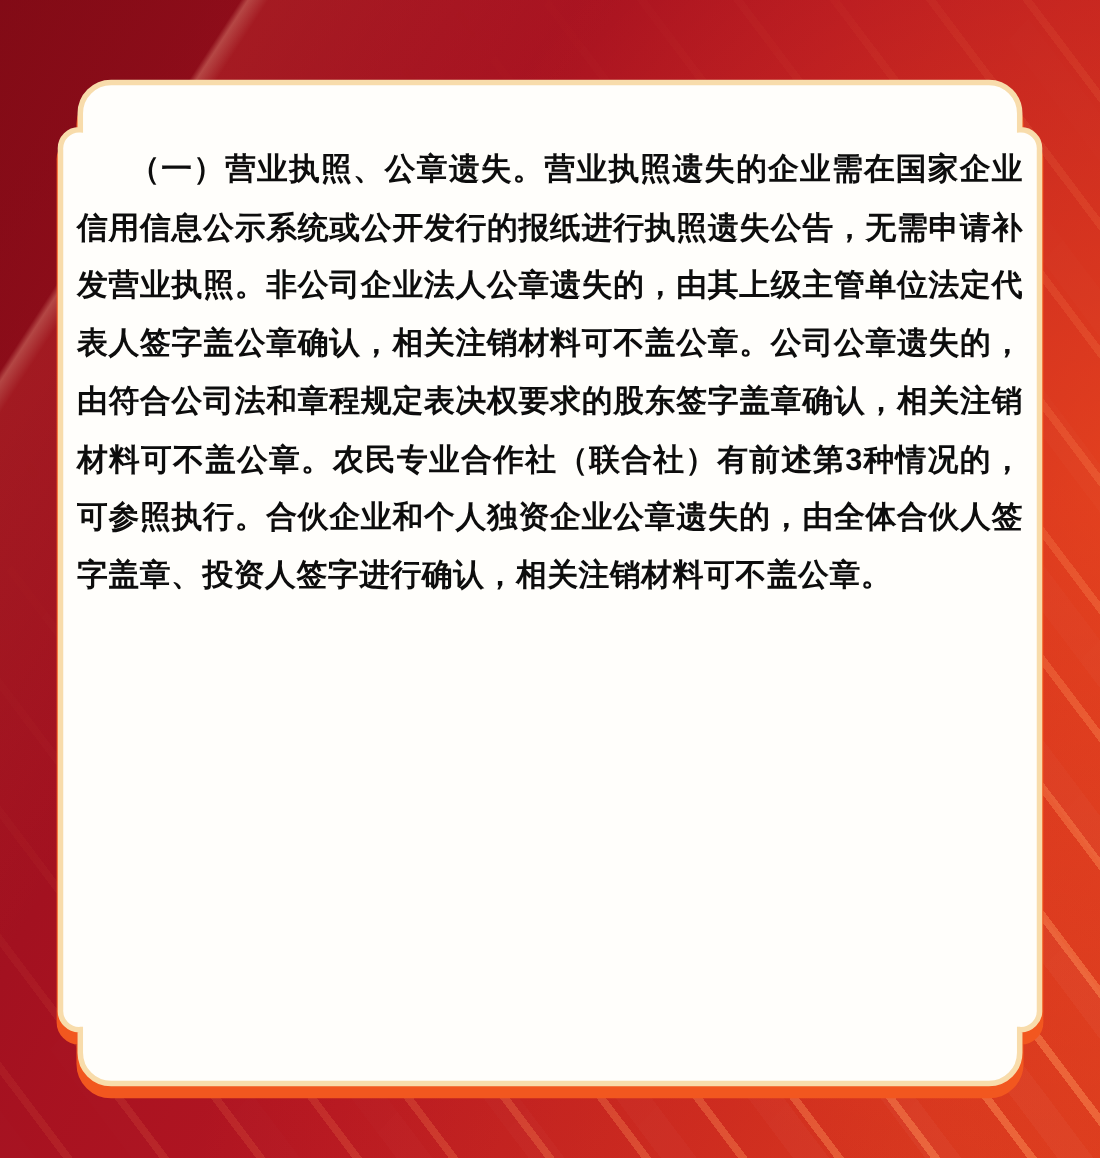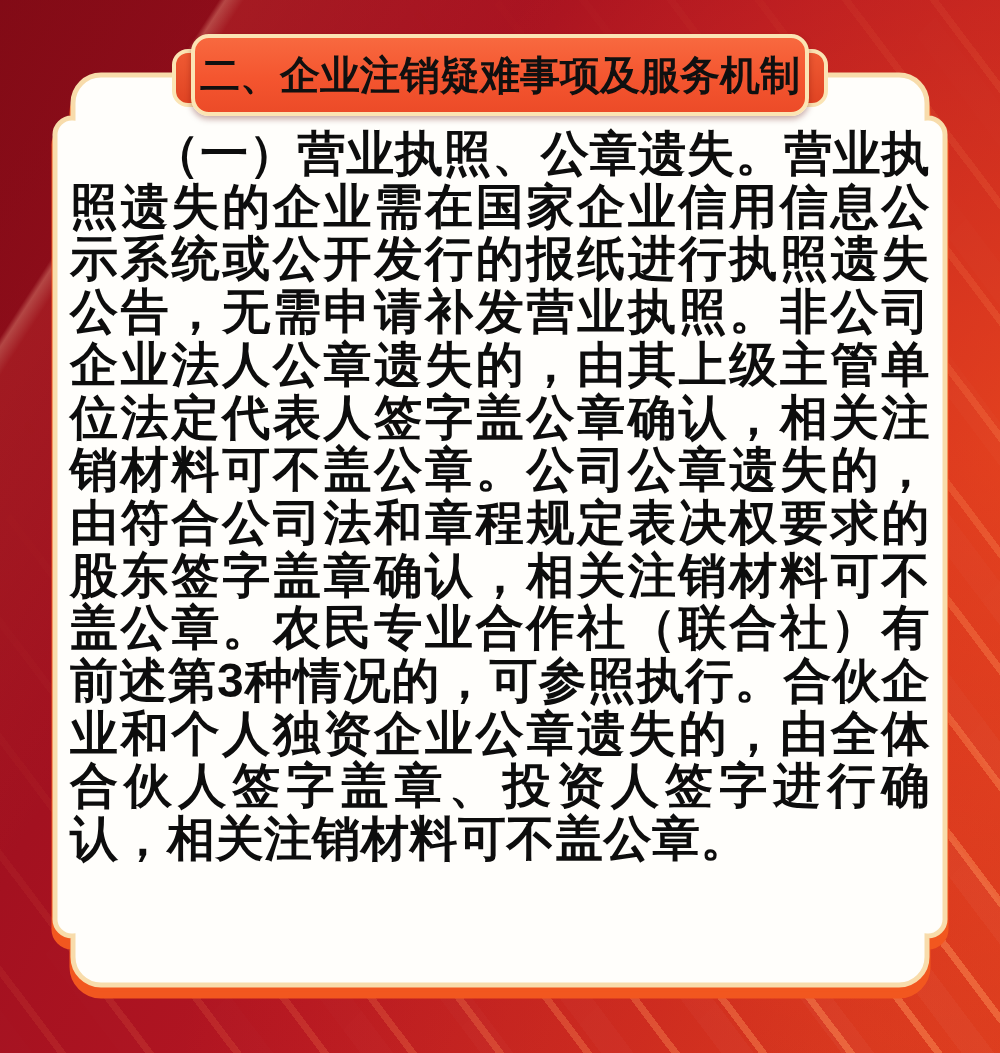--- a/index.html
+++ b/index.html
@@ -101,21 +101,21 @@
     white-space: nowrap;
   }
 
   
   .content {
     position: absolute;
     left: 70px; top: 128px;
     width: 860px;
     z-index: 2;
     color: #0d0d0d;
-    font-size: 48px;
+    font-size: 28px;
     line-height: 52.7px;
     font-weight: 600;
     text-align: justify;
     text-justify: inter-character;
     letter-spacing: 0.5px;
   }
   .content p {
     margin: 0;
     text-indent: 1.7em;
   }
@@ -131,25 +131,18 @@
              V 918 A 17 17 0 0 1 927 936 V 957 A 28 28 0 0 1 899 985 H 101
              A 28 28 0 0 1 73 957 V 936 A 17 17 0 0 1 55 918 V 136
              A 17 17 0 0 1 73 118 V 103 A 28 28 0 0 1 101 75 Z"></path>
 
     <path fill="#fffefb" stroke="#f8dcab" stroke-width="5" d="M 101 75 H 899 A 28 28 0 0 1 927 103 V 118 A 17 17 0 0 1 945 136
              V 918 A 17 17 0 0 1 927 936 V 957 A 28 28 0 0 1 899 985 H 101
              A 28 28 0 0 1 73 957 V 936 A 17 17 0 0 1 55 918 V 136
              A 17 17 0 0 1 73 118 V 103 A 28 28 0 0 1 101 75 Z"></path>
   </svg>
 
-  <div class="banner">
-    <div class="ear ear-left"></div>
-    <div class="ear ear-right"></div>
-    <div class="plate">
-      <span class="title">二、企业注销疑难事项及服务机制</span>
-    </div>
-  </div>
 
   <div class="content">
     <p>（一）营业执照、公章遗失。营业执照遗失的企业需在国家企业信用信息公示系统或公开发行的报纸进行执照遗失公告，无需申请补发营业执照。非公司企业法人公章遗失的，由其上级主管单位法定代表人签字盖公章确认，相关注销材料可不盖公章。公司公章遗失的，由符合公司法和章程规定表决权要求的股东签字盖章确认，相关注销材料可不盖公章。农民专业合作社（联合社）有前述第3种情况的，可参照执行。合伙企业和个人独资企业公章遗失的，由全体合伙人签字盖章、投资人签字进行确认，相关注销材料可不盖公章。</p>
   </div>
 
 </div>
 
 </body></html>

